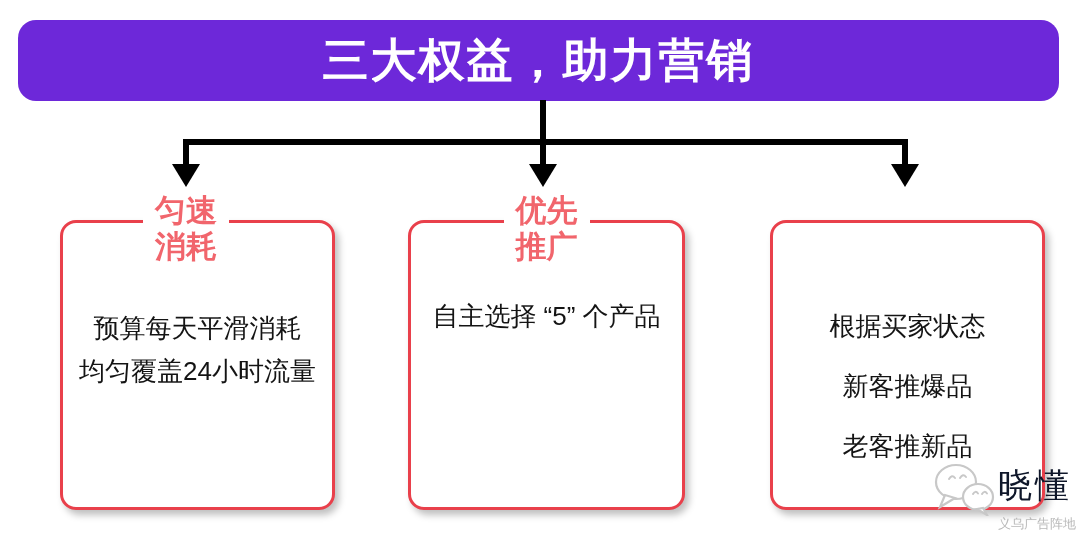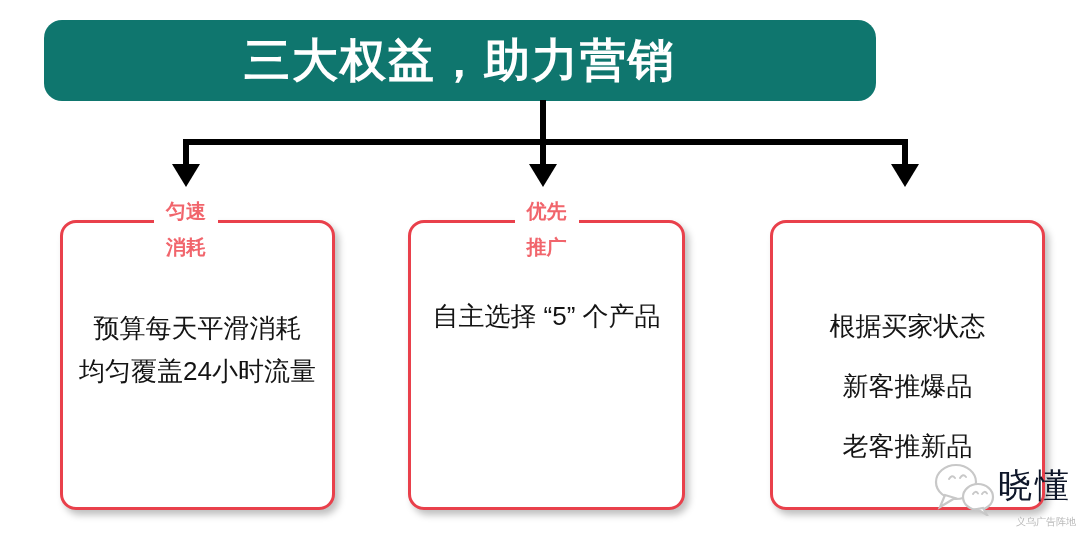--- a/index.html
+++ b/index.html
@@ -1,48 +1,48 @@
 <!DOCTYPE html>
 <html><head>
 <meta charset="utf-8">
 <style>
   html,body{margin:0;padding:0;background:#ffffff;}
   body{font-family:"Liberation Sans","DejaVu Sans",sans-serif;}
   .stage{position:relative;width:1080px;height:534px;background:#ffffff;overflow:hidden;}
 
-  .banner{position:absolute;left:44px;top:20px;width:832px;height:81px;
-          background:#0f766e;border-radius:18px;
+  .banner{position:absolute;left:18px;top:20px;width:1041px;height:81px;
+          background:#6d28d9;border-radius:18px;
           display:flex;align-items:center;justify-content:center;}
   .banner-text{color:#ffffff;font-size:46px;font-weight:bold;letter-spacing:2px;white-space:nowrap;}
 
   .connector{position:absolute;left:0;top:0;pointer-events:none;}
 
   .card{position:absolute;top:220px;height:290px;}
   .card1{left:60px;width:275px;}
   .card2{left:408px;width:277px;}
   .card3{left:770px;width:275px;}
   .card-box{position:absolute;left:0;top:0;right:0;bottom:0;background:#ffffff;
             border:3px solid #E9404B;border-radius:16px;
             box-shadow:4px 5px 7px rgba(0,0,0,0.25);}
   .card-header{position:absolute;top:-27px;left:50%;transform:translateX(-50%);
                background:#ffffff;padding:0 12px;text-align:center;z-index:2;
-               color:#F1656C;font-weight:bold;font-size:20px;line-height:36px;white-space:nowrap;}
+               color:#F1656C;font-weight:bold;font-size:31px;line-height:36px;white-space:nowrap;}
   .card1 .card-header{left:126px;}
   .card-header span{display:block;}
   .lines{position:relative;z-index:1;display:flex;flex-direction:column;align-items:center;
          text-align:center;color:#141414;font-size:26px;line-height:34px;}
   .card1 .lines{padding-top:88px;row-gap:34px;gap:9px;}
   .card2 .lines{padding-top:76px;row-gap:94px;}
   .card3 .lines{padding-top:86px;row-gap:26px;}
   .line{white-space:nowrap;}
 
   .watermark{position:absolute;left:933px;top:462px;display:flex;align-items:flex-start;z-index:3;}
   .wm-icon{width:62px;height:54px;display:block;}
   .wm-name{font-size:34px;color:#0f172a;line-height:46px;margin-left:3px;letter-spacing:3px;white-space:nowrap;}
-  .wm-caption{position:absolute;right:4px;top:515px;font-size:10px;color:#b9b9b9;z-index:3;white-space:nowrap;}
+  .wm-caption{position:absolute;right:4px;top:515px;font-size:13px;color:#b9b9b9;z-index:3;white-space:nowrap;}
 </style>
 </head>
 <body>
 
 <div class="stage">
 
   <div class="banner">
     <div class="banner-text">三大权益，助力营销</div>
   </div>
 

